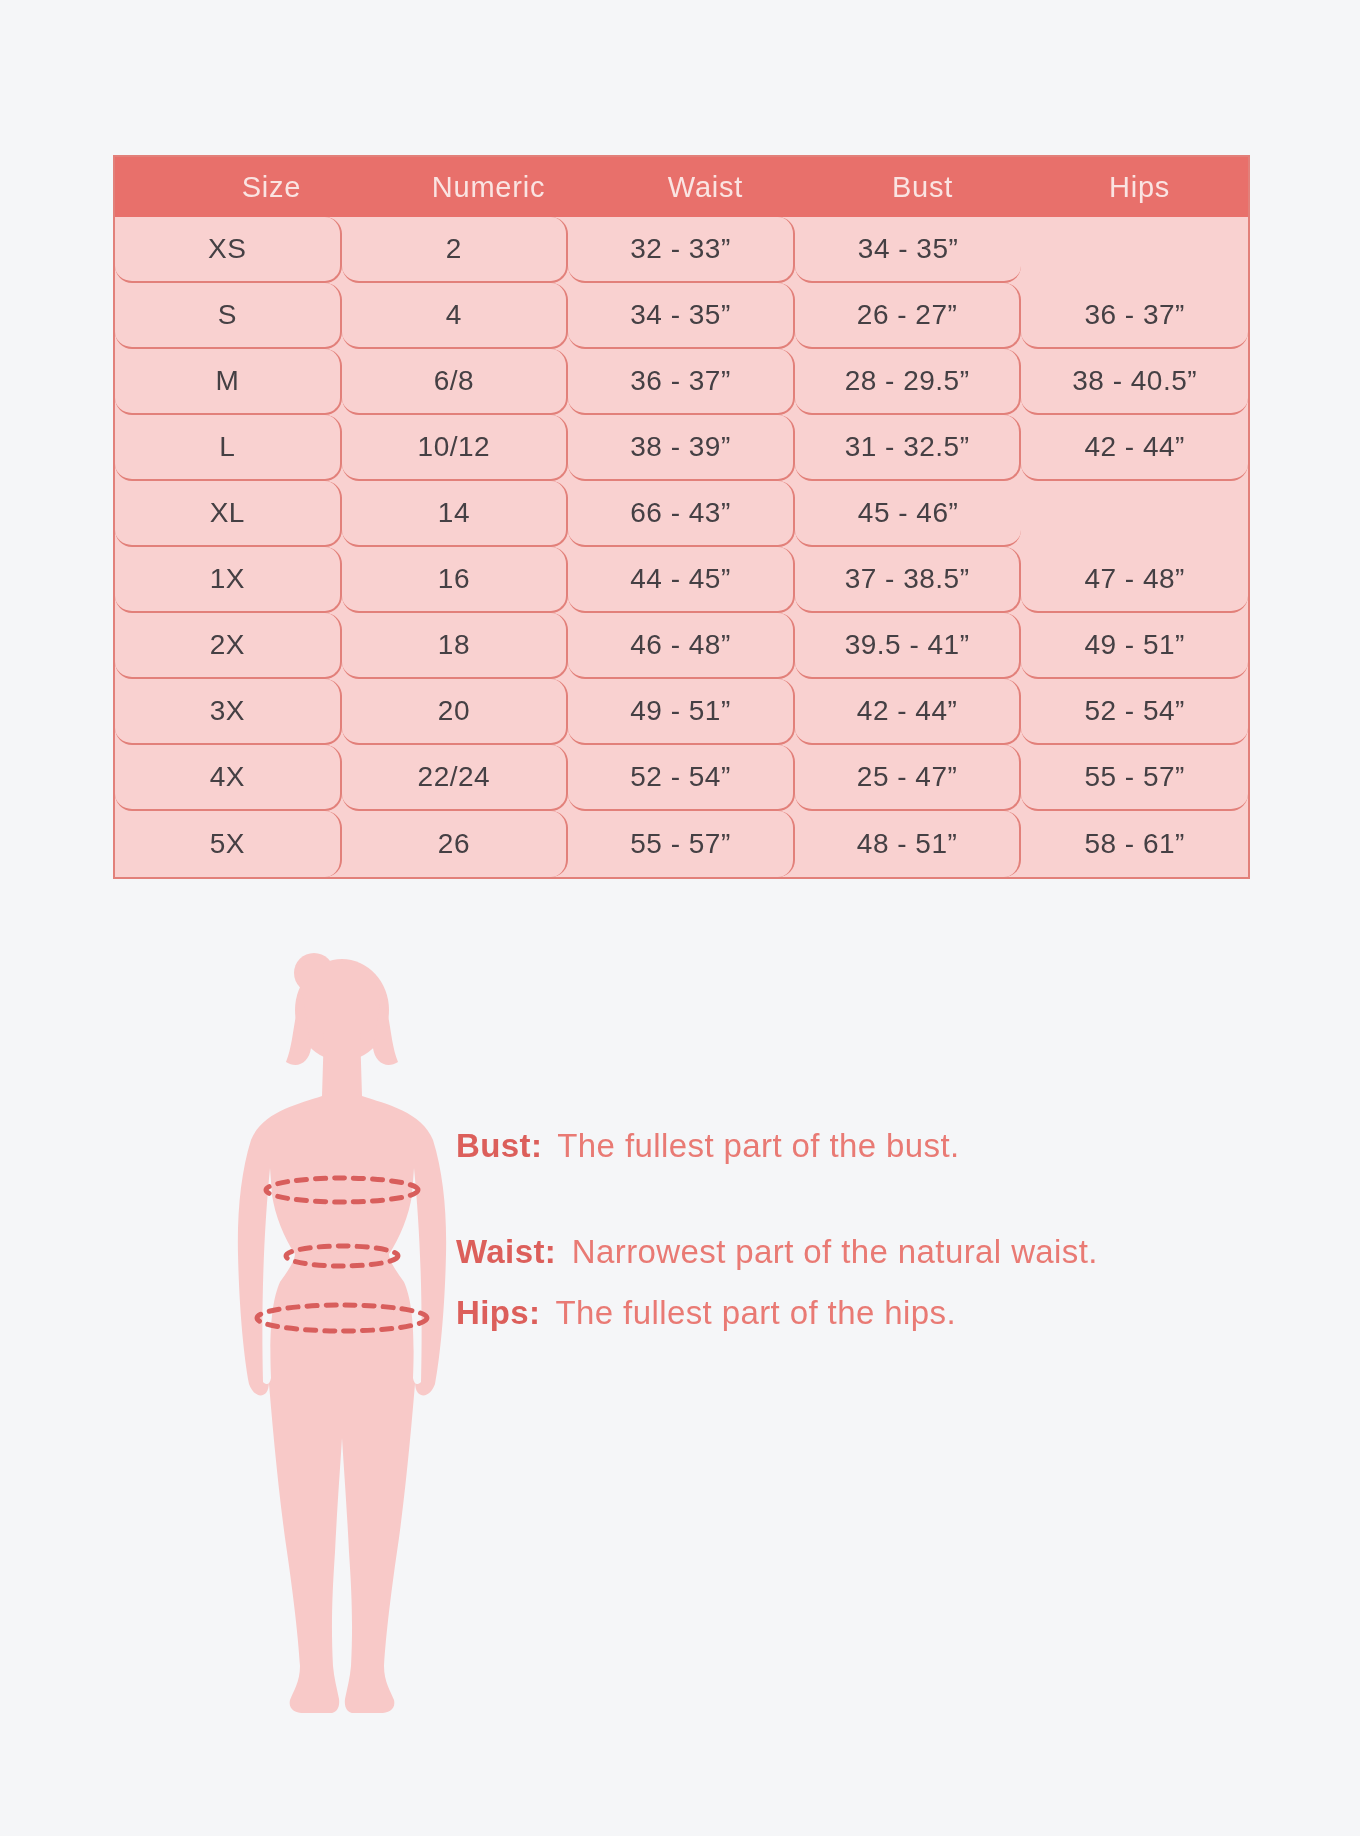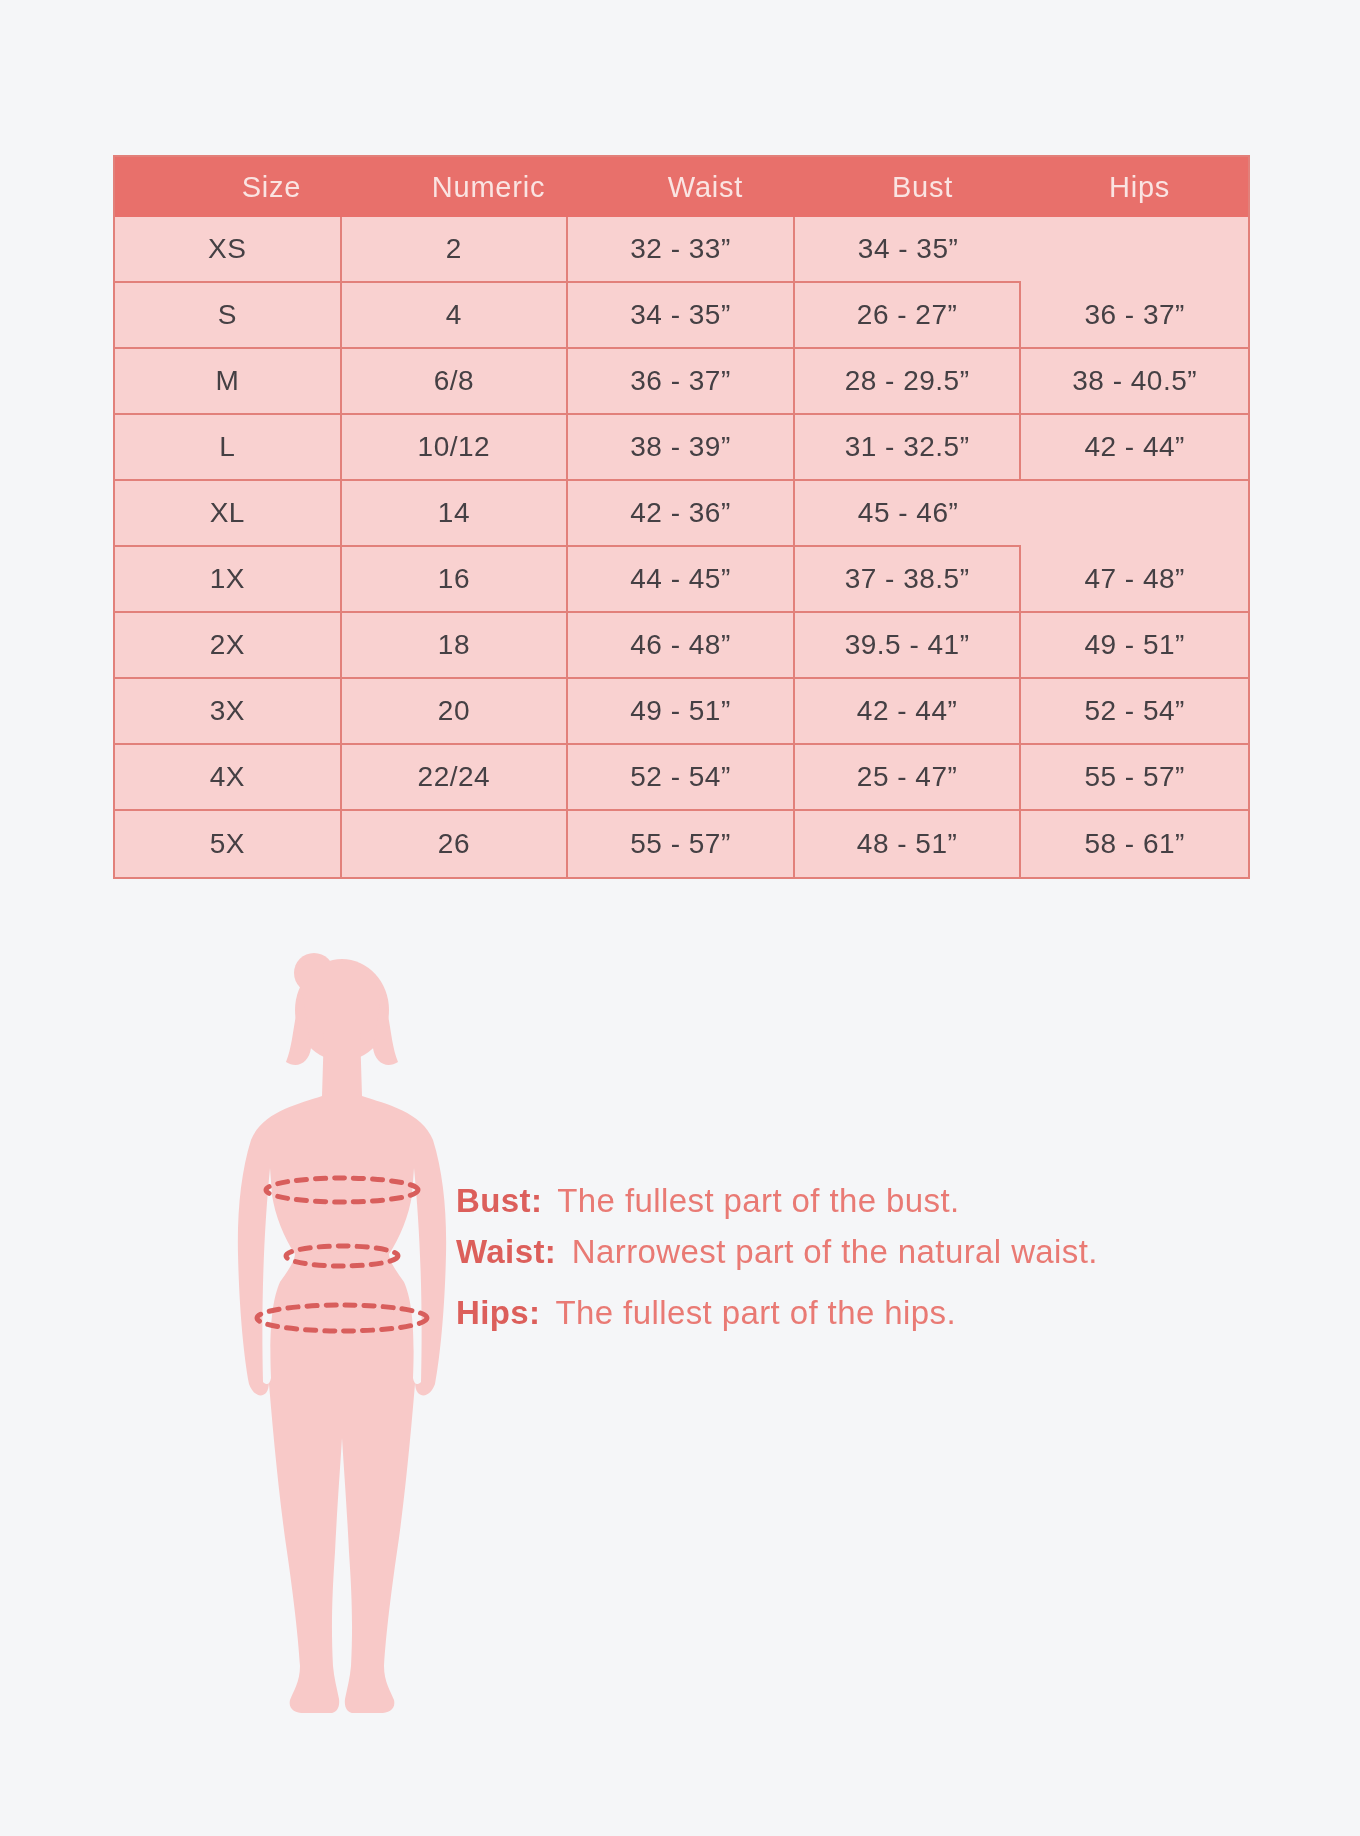--- a/index.html
+++ b/index.html
@@ -19,38 +19,38 @@
   }
   .trow{display:grid;grid-template-columns:repeat(5,1fr);}
   .trow.head{height:60px;background:#E8706B;padding-left:48px;}
   .trow.data{height:66px;background:#F9D1D0;}
   .tcell{
     display:flex;align-items:center;justify-content:center;
     box-sizing:border-box;
     font-size:28px;letter-spacing:0.5px;color:#454044;
     font-weight:400;
   }
-  .trow.data .tcell{border-right:2px solid #E2807A;border-bottom:2px solid #E2807A;}
+  .trow.data .tcell{border-right:2px solid #E2807A;border-bottom:2px solid #E2807A;border-radius:17px;}
   .trow.data .tcell:last-child{border-right:none;}
   .trow.data:last-child .tcell{border-bottom:none;}
   .trow.head .tcell{
     color:#FAE4E2;font-size:29px;letter-spacing:0.8px;border:none;
   }
 
   
   .figure-svg{position:absolute;left:0;top:0;width:1360px;height:1836px;}
 
   
   .legend-line{
     position:absolute;left:456px;height:38px;
     font-size:33px;letter-spacing:0.4px;line-height:38px;white-space:nowrap;
   }
   .legend-line .term{font-weight:700;color:#DC5F5B;margin-right:6px;}
   .legend-line .def{font-weight:400;color:#E97A74;}
-  #legend-bust{top:1182px;}
+  #legend-bust{top:1127px;}
   #legend-waist{top:1233px;}
   #legend-hips{top:1294px;text-align:center;}
 </style>
 </head>
 <body>
 
 <div class="canvas">
 
   <div class="size-table">
     <div class="trow head">
@@ -84,21 +84,21 @@
     <div class="trow data">
       <div class="tcell">L</div>
       <div class="tcell">10/12</div>
       <div class="tcell">38 - 39”</div>
       <div class="tcell">31 - 32.5”</div>
       <div class="tcell">42 - 44”</div>
     </div>
     <div class="trow data">
       <div class="tcell">XL</div>
       <div class="tcell">14</div>
-      <div class="tcell">42 - 36”</div>
+      <div class="tcell">66 - 43”</div>
       <div class="tcell">45 - 46”</div>
     </div>
     <div class="trow data">
       <div class="tcell">1X</div>
       <div class="tcell">16</div>
       <div class="tcell">44 - 45”</div>
       <div class="tcell">37 - 38.5”</div>
       <div class="tcell">47 - 48”</div>
     </div>
     <div class="trow data">

